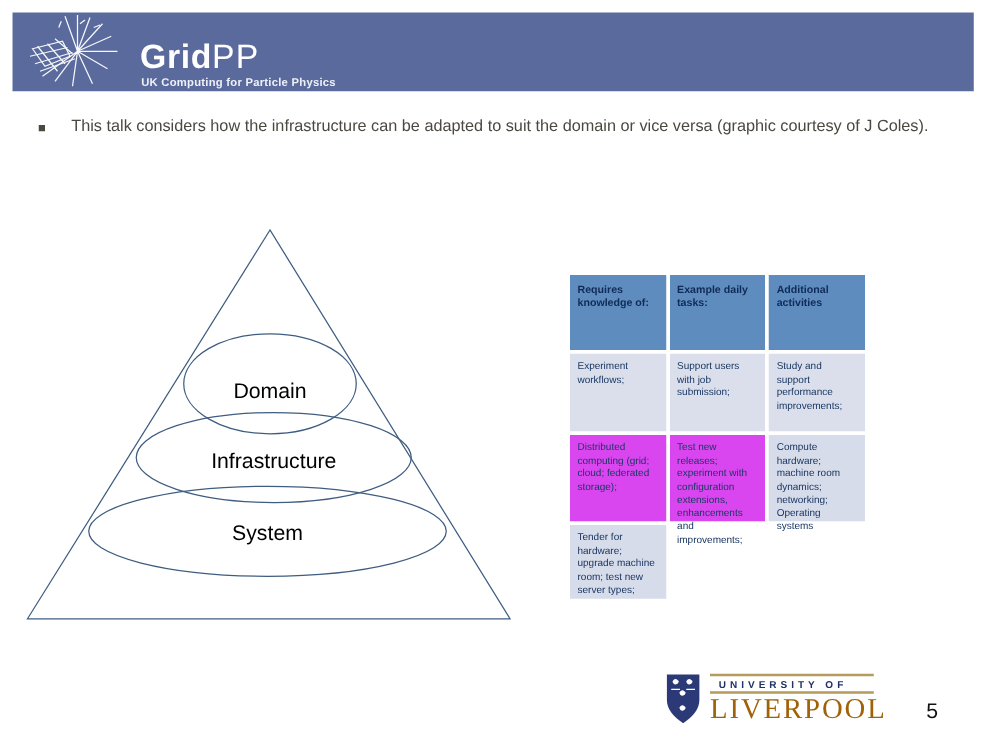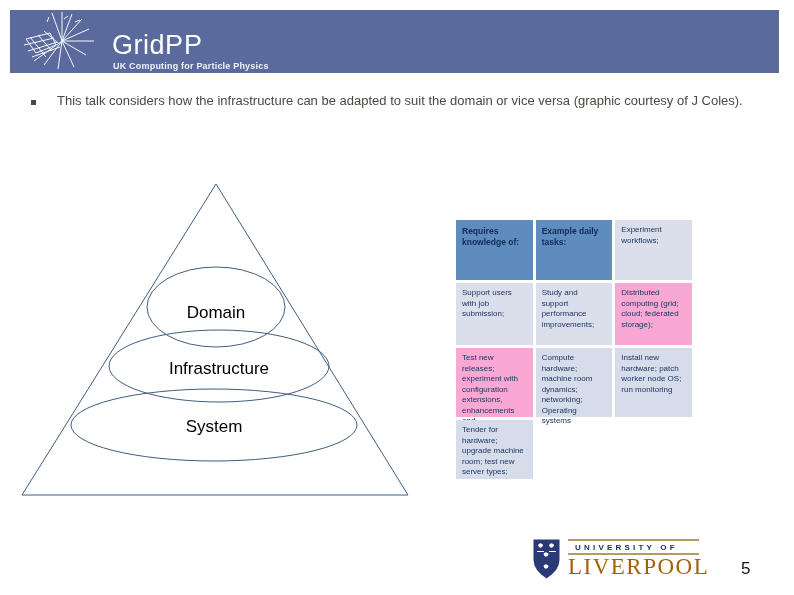--- a/index.html
+++ b/index.html
@@ -7,21 +7,21 @@
     width:794px;height:595px;position:relative;background:#ffffff;
     font-family:"Liberation Sans",sans-serif;overflow:hidden;
   }
   
   .header-bar{
     position:absolute;left:10px;top:10px;width:769px;height:63px;
     background:#5b6a9d;
   }
   .logo-art{position:absolute;left:6px;top:1px;}
   .brand{position:absolute;left:102px;top:22px;color:#ffffff;font-size:27px;line-height:27px;}
-  .brand .bold{font-weight:400;letter-spacing:.5px;}
+  .brand .bold{font-weight:700;letter-spacing:.5px;}
   .brand .light{font-weight:400;letter-spacing:1px;}
   .tagline{position:absolute;left:103px;top:51px;color:#eef1f8;font-size:9px;letter-spacing:.2px;font-weight:bold;}
   .slide-title{
     position:absolute;left:246px;top:15px;color:#14141f;
     font-size:38px;line-height:44px;font-weight:400;white-space:nowrap;
   }
   
   .bullet-row{position:absolute;left:31px;top:92px;width:716px;}
   .bullet-glyph{
     position:absolute;left:0;top:8px;width:5px;height:5px;background:#4b4840;
@@ -43,21 +43,21 @@
     grid-template-rows:60px 62px 69px 59px;gap:3px;
   }
   .info-table .th{
     background:#5f8cbe;color:#0f2b57;font-weight:700;font-size:8.5px;
     line-height:11px;padding:6px 6px;
   }
   .info-table .td{
     color:#1b3763;font-size:8px;line-height:10.5px;padding:5px 6px;
   }
   .row-a{background:#dadfeb;}
-  .row-b{background:#f9a8d4;}
+  .row-b{background:#d946ef;}
   .row-c{background:#d6dce9;}
   
   .liv-logo{position:absolute;left:533px;top:538px;}
   .liv-shield{position:absolute;left:0;top:1px;}
   .liv-text{position:absolute;left:35px;top:1px;width:131px;}
   .gold-line{height:2px;background:#b49b5e;}
   .liv-small{
     color:#223068;font-size:8px;font-weight:700;letter-spacing:3.2px;
     margin:2px 0 1px 7px;white-space:nowrap;
   }
@@ -102,30 +102,30 @@
   <ellipse class="shape" cx="209" cy="194" rx="110" ry="36"></ellipse>
   <ellipse class="shape" cx="204" cy="253" rx="143" ry="36"></ellipse>
   <text x="206" y="146">Domain</text>
   <text x="209" y="202">Infrastructure</text>
   <text x="204" y="260">System</text>
 </svg>
 
 <div class="info-table">
   <div class="th">Requires knowledge of:</div>
   <div class="th">Example daily tasks:</div>
+  <div class="th">Additional activities</div>
 
   <div class="td row-a">Experiment workflows;</div>
   <div class="td row-a">Support users with job submission;</div>
   <div class="td row-a">Study and support performance improvements;</div>
 
   <div class="td row-b">Distributed computing (grid; cloud; federated storage);</div>
   <div class="td row-b">Test new releases; experiment with configuration extensions, enhancements and improvements;</div>
 
   <div class="td row-c">Compute hardware; machine room dynamics; networking; Operating systems</div>
-  <div class="td row-c">Install new hardware; patch worker node OS; run monitoring</div>
   <div class="td row-c">Tender for hardware; upgrade machine room; test new server types;</div>
 </div>
 
 <div class="liv-logo">
   <svg class="liv-shield" width="27" height="40" viewBox="0 0 27 40">
     <path d="M0.5,0.5 H26.5 V21 Q26.5,31 13.5,39.5 Q0.5,31 0.5,21 Z" fill="#2b3a76"></path>
     <g fill="#ffffff">
       <path d="M5,6 q2,-3 4,-1 q2,1 0,3 q-3,2 -4,-2 Z"></path>
       <path d="M16,6 q2,-3 4,-1 q2,1 0,3 q-3,2 -4,-2 Z"></path>
       <path d="M10.5,15 q2,-3 4,-1 q2,1 0,3 q-3,2 -4,-2 Z"></path>

